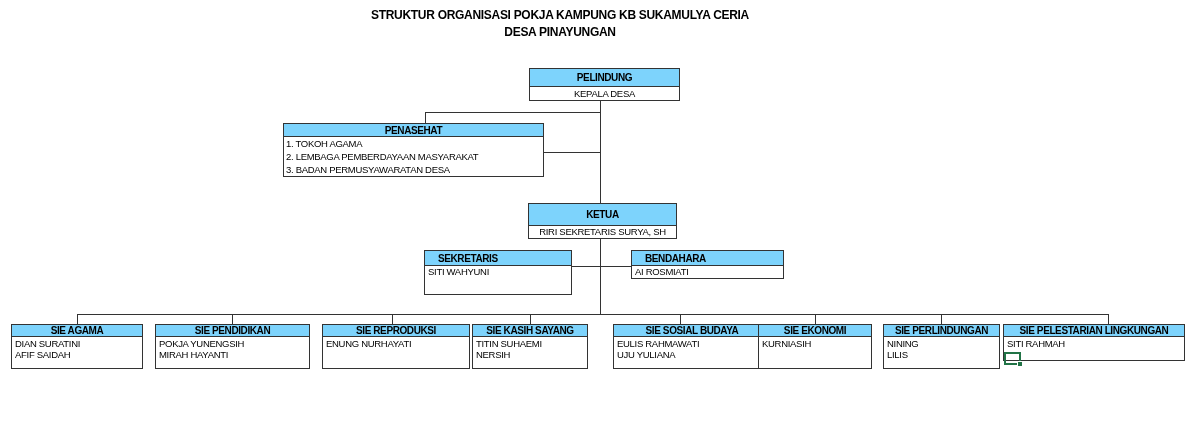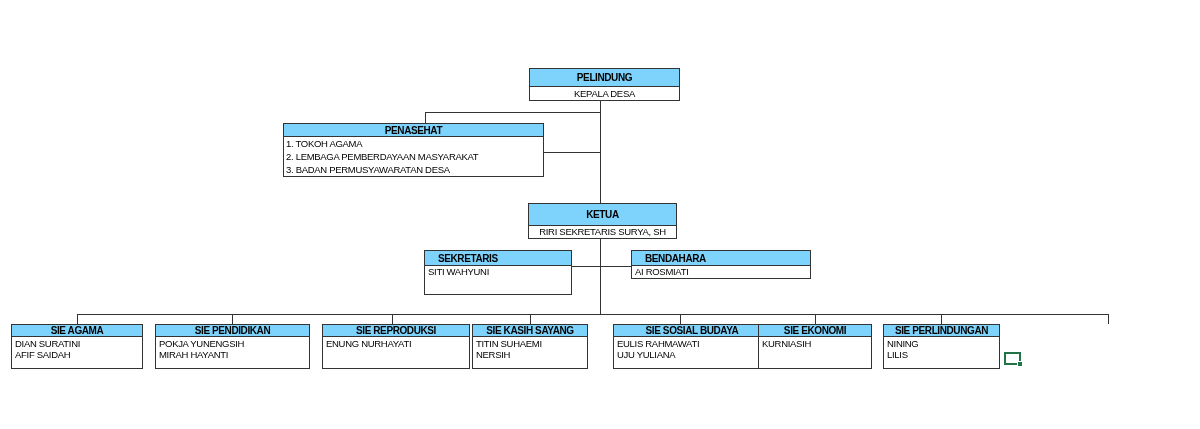--- a/index.html
+++ b/index.html
@@ -38,20 +38,24 @@
   .fill-handle{
     position:absolute;right:-4px;bottom:-4px;width:4px;height:4px;
     background:#217346;border:1px solid #FFFFFF;
   }
 </style>
 </head>
 <body>
 
 <div class="canvas">
 
+  <div class="chart-title">
+    <div>STRUKTUR ORGANISASI POKJA KAMPUNG KB SUKAMULYA CERIA</div>
+    <div>DESA PINAYUNGAN</div>
+  </div>
 
   <div class="vline" style="left:600px;top:100px;height:103px"></div>
   <div class="hline" style="left:425px;top:112px;width:176px"></div>
   <div class="vline" style="left:425px;top:112px;height:11px"></div>
   <div class="hline" style="left:544px;top:152px;width:57px"></div>
   <div class="vline" style="left:600px;top:229px;height:85px"></div>
   <div class="hline" style="left:572px;top:266px;width:60px"></div>
   <div class="hline" style="left:77px;top:314px;width:1032px"></div>
   <div class="vline" style="left:77px;top:314px;height:10px"></div>
   <div class="vline" style="left:232px;top:314px;height:10px"></div>
@@ -85,21 +89,21 @@
     </div>
   </div>
 
   <div class="node" style="left:424px;top:250px;width:148px">
     <div class="hdr left" style="height:16px">SEKRETARIS</div>
     <div class="body" style="height:29px">
       <div class="line">SITI WAHYUNI</div>
     </div>
   </div>
 
-  <div class="node" style="left:631px;top:250px;width:180px">
+  <div class="node" style="left:631px;top:250px;width:153px">
     <div class="hdr left" style="height:16px">BENDAHARA</div>
     <div class="body" style="height:13px">
       <div class="line">AI ROSMIATI</div>
     </div>
   </div>
 
   <div class="node sie" style="left:11px;top:324px;width:132px">
     <div class="hdr center" style="height:13px">SIE AGAMA</div>
     <div class="body" style="height:32px">
       <div class="line">DIAN SURATINI</div>
@@ -146,18 +150,24 @@
   </div>
 
   <div class="node sie" style="left:883px;top:324px;width:117px">
     <div class="hdr center" style="height:13px">SIE PERLINDUNGAN</div>
     <div class="body" style="height:32px">
       <div class="line">NINING</div>
       <div class="line">LILIS</div>
     </div>
   </div>
 
+  <div class="node sie" style="left:1003px;top:324px;width:182px">
+    <div class="hdr center" style="height:13px">SIE PELESTARIAN LINGKUNGAN</div>
+    <div class="body" style="height:24px">
+      <div class="line">SITI RAHMAH</div>
+    </div>
+  </div>
 
   <div class="active-cell">
     <div class="fill-handle"></div>
   </div>
 
 </div>
 
 </body></html>

